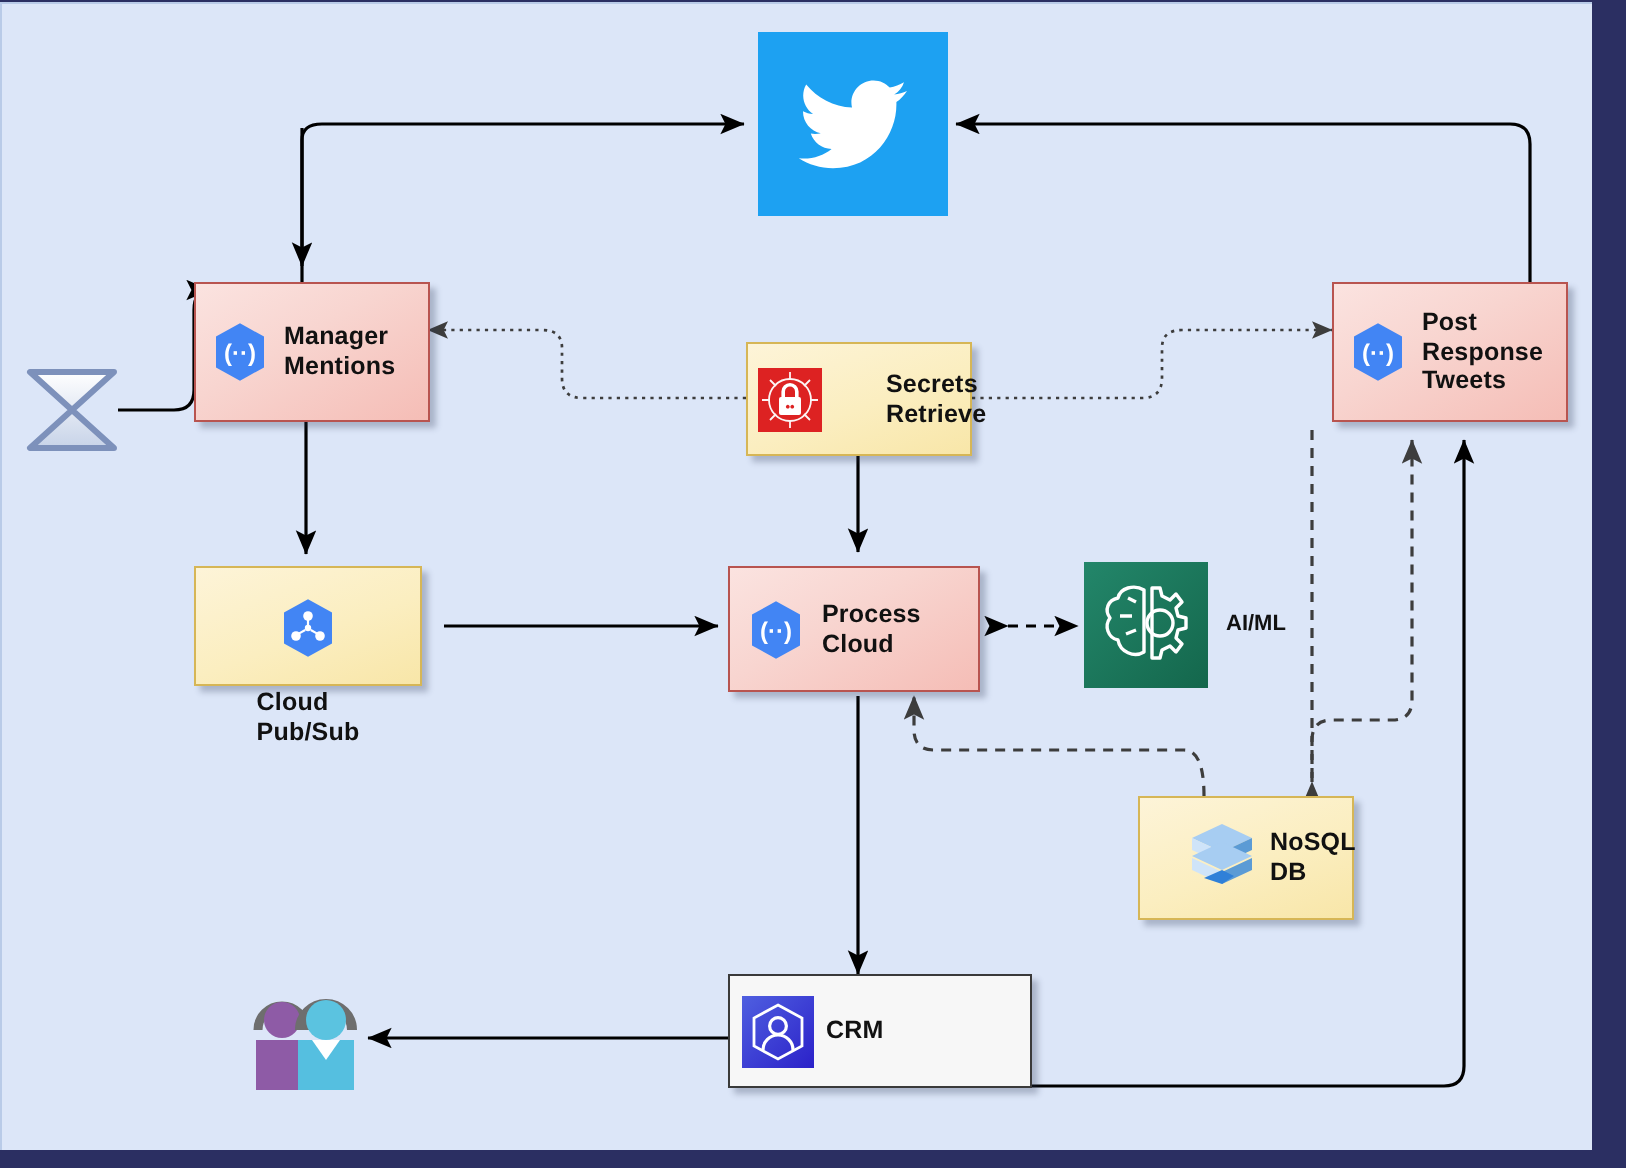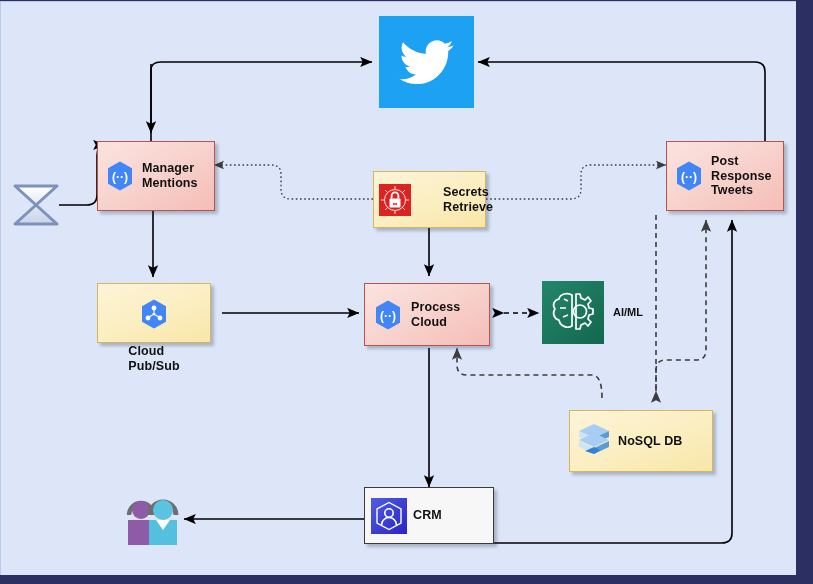--- a/index.html
+++ b/index.html
@@ -253,36 +253,36 @@
                    C18,45 25,48 30,45 Z"></path>
           <path d="M22,18 L26,20 M18,27 L24,27 M21,36 L26,34"></path>
           <path d="M34,13 L38,13 L39,17 L43,19 L46,16 L49,20 L46,23 L47,27 L51,28 L51,33
                    L47,34 L46,38 L49,41 L46,45 L43,42 L39,44 L38,48 L34,48 Z"></path>
           <circle cx="38" cy="30.5" r="6.5"></circle>
         </g>
       </svg>
     </div>
     <div class="edge-label" style="left:612px; top:304px;">AI/ML</div>
 
-    <div class="node n-yellow" style="left:568px; top:408px; width:144px; height:62px;">
+    <div class="node n-yellow" style="left:568px; top:396px; width:108px; height:62px;padding-left:17px;">
       <div class="icon-box" style="width:48px; height:62px;">
         <svg width="38" height="40" viewBox="0 0 38 40">
           <path d="M4,10 L19,3 L34,10 L19,17 Z" fill="#a7cdf2"></path>
           <path d="M4,10 L19,17 L19,23 L4,16 Z" fill="#cfe4f9"></path>
           <path d="M19,17 L34,10 L34,16 L19,23 Z" fill="#5b9bd5"></path>
           <path d="M4,20 L19,27 L19,33 L4,26 Z" fill="#cfe4f9"></path>
           <path d="M19,27 L34,20 L34,26 L19,33 Z" fill="#5b9bd5"></path>
           <path d="M4,19 L19,12 L34,19 L19,26 Z" fill="#a7cdf2"></path>
           <path d="M10,30 L19,26 L25,29 L19,33 Z" fill="#2f80d8"></path>
         </svg>
       </div>
       <div class="label">NoSQL DB</div>
     </div>
 
-    <div class="node n-white" style="left:363px; top:485px; width:130px; height:57px;">
+    <div class="node n-white" style="left:363px; top:485px; width:152px; height:57px;">
       <div class="icon-box" style="width:48px; height:57px;">
         <svg width="36" height="36" viewBox="0 0 36 36">
           <defs>
             <linearGradient id="crmGrad" x1="0" y1="0" x2="1" y2="1">
               <stop offset="0%" stop-color="#4f5fe0"></stop>
               <stop offset="100%" stop-color="#2b21c9"></stop>
             </linearGradient>
           </defs>
           <rect x="0" y="0" width="36" height="36" fill="url(#crmGrad)"></rect>
           <path d="M18,4.5 L30,11 L30,25 L18,31.5 L6,25 L6,11 Z" fill="none" stroke="#ffffff" stroke-width="1.4"></path>

